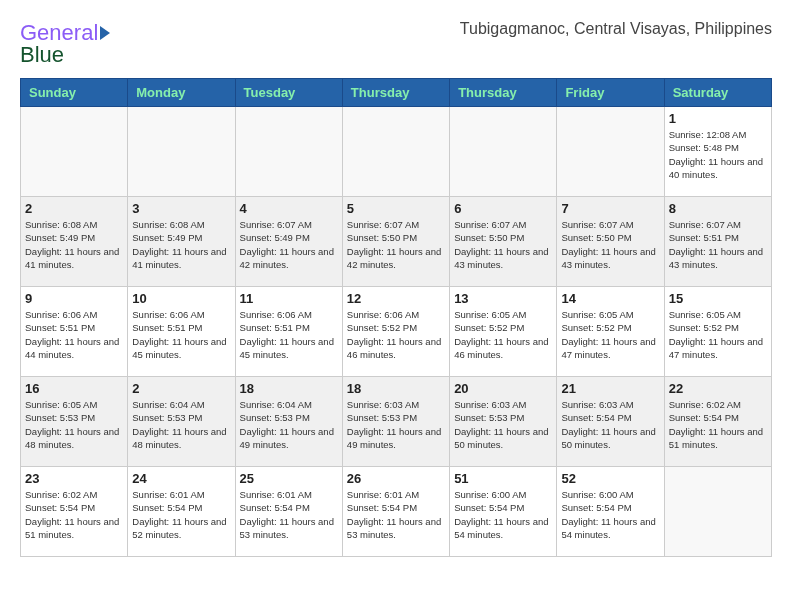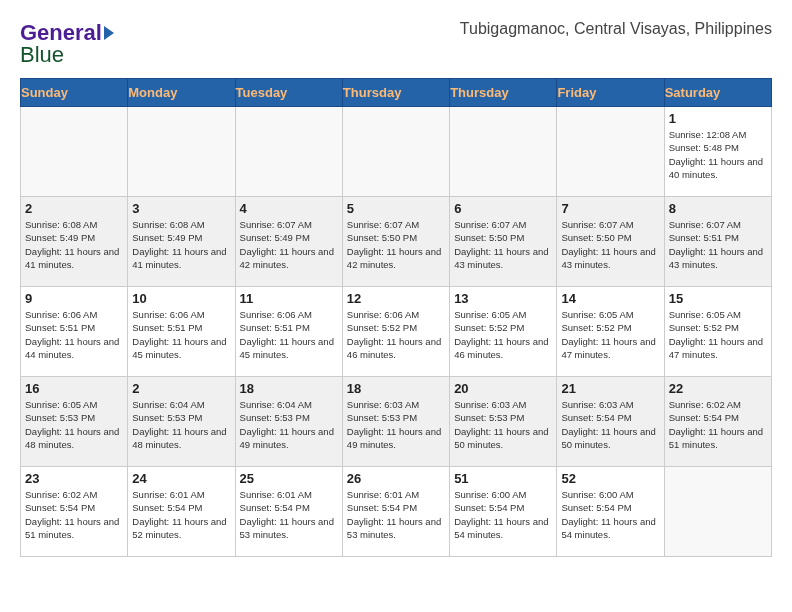--- a/index.html
+++ b/index.html
@@ -47,24 +47,24 @@
       font-size: 16px;
       color: #444;
     }
     .calendar {
       width: 100%;
       border-collapse: collapse;
       table-layout: fixed;
     }
     .calendar th {
       background-color: #2563a8;
-      color: #fdba74;
+      color: #86efac;
       font-size: 13px;
       font-weight: bold;
-      padding: 6px 0;
+      padding: 6px 8px;
       text-align: left;
       border: 1px solid #1a4a8a;
     }
     .calendar td {
       vertical-align: top;
       border: 1px solid #ccc;
       padding: 4px 4px;
       height: 90px;
       font-size: 10px;
       color: #333;
@@ -88,21 +88,21 @@
     .row-shaded td {
       background: #f0f0f0;
     }
   </style>
 </head>
 <body>
 
 <div class="header">
   <div class="logo">
     <div class="logo-top-line">
-      <span style="font-size:22px;font-weight:bold;color:#4c1d95;">General</span>
+      <span style="font-size:22px;font-weight:normal;color:#8b5cf6;">General</span>
       <span class="logo-arrow"></span>
     </div>
     <span style="font-size:22px;font-weight:normal;color:#14532d;margin-top:-4px;">Blue</span>
   </div>
   <div class="title-block">
     <div class="location">Tubigagmanoc, Central Visayas, Philippines</div>
   </div>
 </div>
 
 <table class="calendar">

